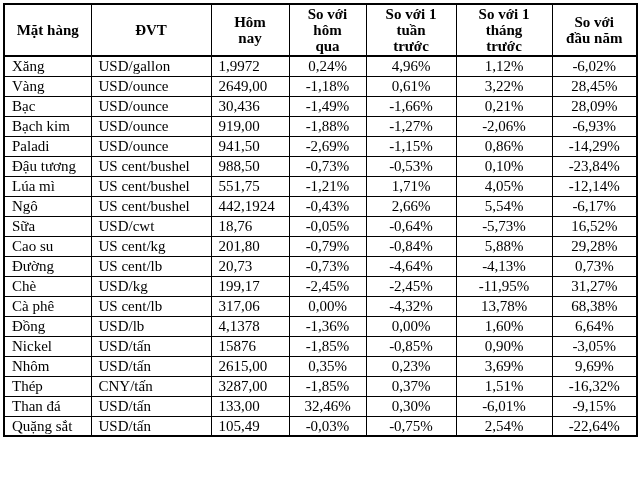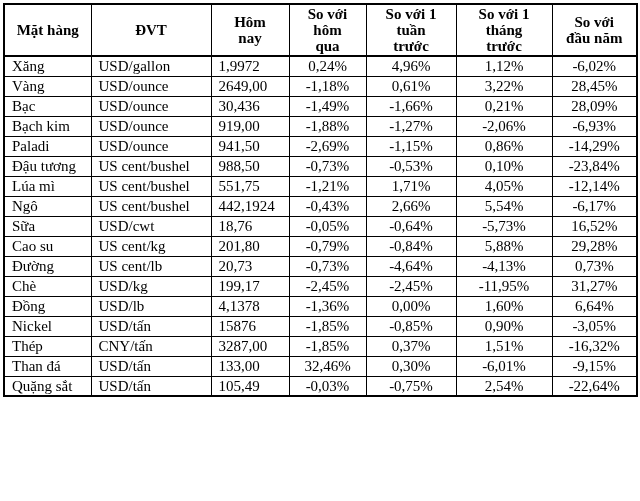--- a/index.html
+++ b/index.html
@@ -188,38 +188,56 @@
         <tr>
           <td class="left">Chè</td>
           <td class="left">USD/kg</td>
           <td class="left">199,17</td>
           <td class="center">-2,45%</td>
           <td class="center">-2,45%</td>
           <td class="center">-11,95%</td>
           <td class="center">31,27%</td>
         </tr>
         <tr>
+          <td class="left">Cà phê</td>
+          <td class="left">US cent/lb</td>
+          <td class="left">317,06</td>
+          <td class="center">0,00%</td>
+          <td class="center">-4,32%</td>
+          <td class="center">13,78%</td>
+          <td class="center">68,38%</td>
+        </tr>
+        <tr>
           <td class="left">Đồng</td>
           <td class="left">USD/lb</td>
           <td class="left">4,1378</td>
           <td class="center">-1,36%</td>
           <td class="center">0,00%</td>
           <td class="center">1,60%</td>
           <td class="center">6,64%</td>
         </tr>
         <tr>
           <td class="left">Nickel</td>
           <td class="left">USD/tấn</td>
           <td class="left">15876</td>
           <td class="center">-1,85%</td>
           <td class="center">-0,85%</td>
           <td class="center">0,90%</td>
           <td class="center">-3,05%</td>
         </tr>
         <tr>
+          <td class="left">Nhôm</td>
+          <td class="left">USD/tấn</td>
+          <td class="left">2615,00</td>
+          <td class="center">0,35%</td>
+          <td class="center">0,23%</td>
+          <td class="center">3,69%</td>
+          <td class="center">9,69%</td>
+        </tr>
+        <tr>
           <td class="left">Thép</td>
           <td class="left">CNY/tấn</td>
           <td class="left">3287,00</td>
           <td class="center">-1,85%</td>
           <td class="center">0,37%</td>
           <td class="center">1,51%</td>
           <td class="center">-16,32%</td>
         </tr>
         <tr>
           <td class="left">Than đá</td>

